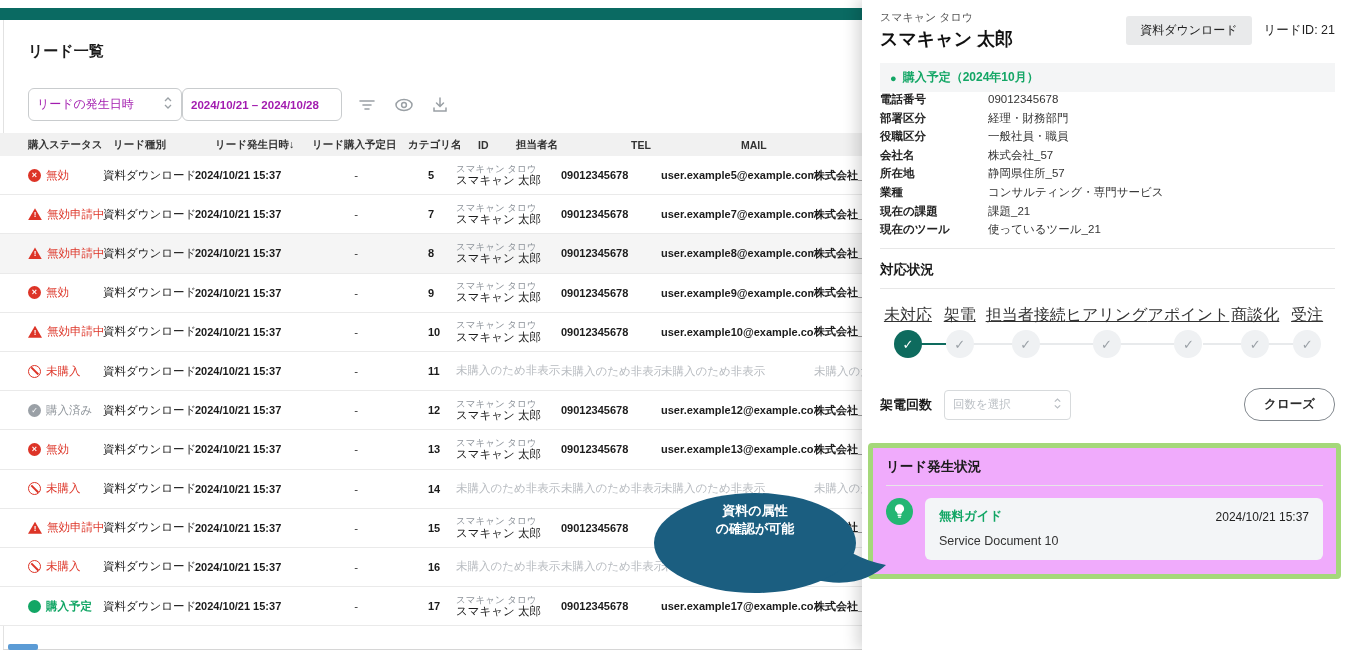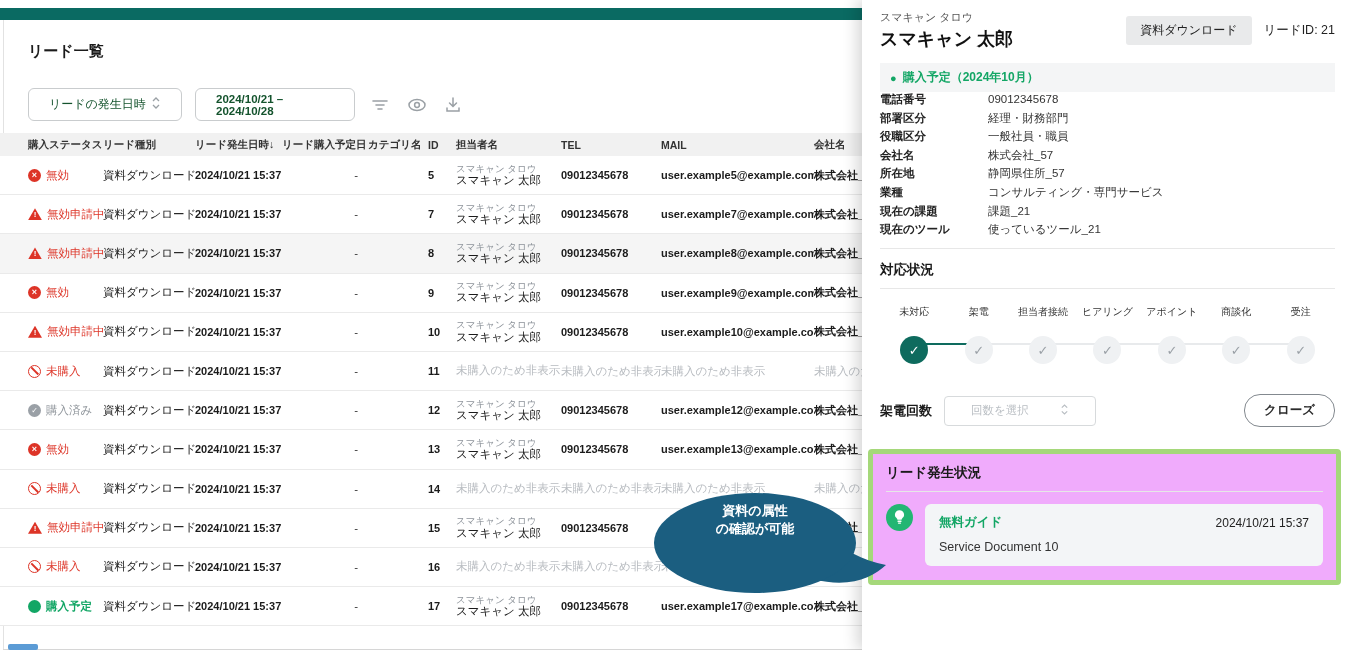--- a/index.html
+++ b/index.html
@@ -12,35 +12,35 @@
   .topbar { position:absolute; top:8px; left:0; width:875px; height:12px; background:#0a6a62; }
   .frame-left { position:absolute; left:3px; top:20px; bottom:0; width:1px; background:#e2e2e2; }
   .frame-bottom { position:absolute; left:3px; bottom:0; width:859px; height:1px; background:#d6d6d6; }
   .hscroll-thumb { position:absolute; left:8px; bottom:0; width:30px; height:6px; background:#5b9bd5; border-radius:2px; }
 
   
   .page-title { position:absolute; top:42px; left:28px; font-size:15px; font-weight:bold; color:#1b1b1b; }
   .controls { position:absolute; top:88px; left:28px; display:flex; align-items:center; }
   .select-box, .date-box {
     height:33px; border:1px solid #c9ccce; border-radius:6px; background:#fff;
-    display:flex; align-items:center; padding:0 20px; font-size:12px; color:#14532d;
+    display:flex; align-items:center; padding:0 8px; font-size:12px; color:#a21caf;
   }
   .select-box { width:154px; justify-content:space-between; }
-  .date-box { width:160px; margin-left:13px; font-weight:600; font-size:11.5px; }
+  .date-box { width:160px; margin-left:0; font-weight:600; font-size:11.5px; }
   .ctl-icons { display:flex; align-items:center; margin-left:16px; gap:18px; }
   .ctl-icons svg { display:block; }
 
   
   .lead-table { position:absolute; top:133px; left:0; width:862px; }
   .thead, .trow {
     display:grid;
     grid-template-columns:75px 92px 87px 86px 60px 28px 105px 100px 153px 1fr;
     padding-left:28px; align-items:center; white-space:nowrap;
   }
-  .thead { background:#f1f1f1; height:23px; font-size:10.5px; font-weight:bold; color:#333; }
+  .thead { background:#f1f1f1; height:23px; font-size:10.5px; font-weight:bold; color:#333;gap:10px; }
   .trow { height:39.2px; border-bottom:1px solid #eaeaea; font-size:11.5px; background:#fff; overflow:hidden; }
   .trow[data-selected="true"] { background:#f5f5f5; }
   .cell-status { display:flex; align-items:center; gap:5px; }
   .status-icon { position:relative; flex:none; width:13px; height:13px; border-radius:50%;
     display:inline-flex; align-items:center; justify-content:center; color:#fff; font-size:9px; font-weight:bold; }
   .trow[data-status="invalid"] .status-icon { background:#dd3427; }
   .trow[data-status="invalid"] .status-icon::before { content:"×"; margin-top:-1px; }
   .trow[data-status="pending"] .status-icon { width:14px; height:12px; border-radius:0; background:#dd3427;
     clip-path:polygon(50% 0,100% 100%,0 100%); align-items:flex-end; font-size:8px; }
   .trow[data-status="pending"] .status-icon::before { content:"!"; line-height:1; margin-bottom:1px; }
@@ -81,32 +81,32 @@
     color:#12a665; display:flex; align-items:center; gap:6px; }
   .status-banner .dot { font-size:11px; }
   .fields { margin-top:1px; }
   .field-row { display:flex; margin-bottom:5.4px; font-size:11.5px; line-height:1.15; }
   .field-label { width:108px; flex:none; font-weight:bold; color:#222; }
   .field-value { color:#333; }
   .section-response { margin-top:12px; border-top:1px solid #e7e7e7; padding-top:12px; }
   .section-title { font-size:13.5px; font-weight:bold; color:#1b1b1b; border-bottom:1px solid #e7e7e7; padding-bottom:9px; }
   .stepper { display:flex; margin:16px 2px 0; }
   .step { flex:1; display:flex; flex-direction:column; align-items:center; position:relative; }
-  .step-label { font-size:10px; color:#333; margin-bottom:17px; white-space:nowrap; }
+  .step-label { font-size:16px; color:#333; margin-bottom:4px; white-space:nowrap;text-decoration:underline; }
   .step-circle { width:28px; height:28px; border-radius:50%; background:#eff1f3; color:#9aa0a6;
     display:flex; align-items:center; justify-content:center; font-size:13px; z-index:1; cursor:pointer; }
   .step-circle::before { content:"✓"; }
   .step[data-active="true"] .step-circle { background:#0e6b5e; color:#fff; }
   .step::before { content:""; position:absolute; top:38px; height:2px; left:-50%; width:100%; background:#e8eaec; }
   .step[data-conn="none"]::before { display:none; }
   .step[data-conn="teal"]::before { background:#0e6b5e; }
   .call-row { display:flex; align-items:center; margin-top:30px; }
   .call-label { font-size:13px; font-weight:bold; color:#1b1b1b; }
-  .count-select { margin-left:12px; width:152px; height:30px; border:1px solid #d7dadc; border-radius:4px;
-    display:flex; align-items:center; justify-content:space-between; padding:0 26px; background:#fff; }
+  .count-select { margin-left:12px; width:127px; height:30px; border:1px solid #d7dadc; border-radius:4px;
+    display:flex; align-items:center; justify-content:space-between; padding:0 8px; background:#fff; }
   .count-select .ph { font-size:11.5px; color:#b9bec3; }
   .close-btn { margin-left:auto; background:#fff; border:1px solid #83898f; border-radius:16px; padding:7px 19px;
     font-size:12.5px; font-weight:bold; color:#2b2b2b; font-family:inherit; cursor:pointer; }
   .lead-origin-box { margin:22px -6px 0 -12px; border:5px solid #a5d87a; border-radius:4px; padding:10px 13px 14px; background:#f0abfc; }
   .origin-row { display:flex; align-items:flex-start; gap:12px; margin-top:12px;justify-content:space-between; }
   .bulb { flex:none; }
   .origin-card { flex:1; background:#f3f5f7; border-radius:6px; padding:10px 14px 12px; }
   .origin-top { display:flex; align-items:center; }
   .origin-guide { font-size:12.5px; font-weight:bold; color:#12a665; cursor:pointer; }
   .origin-date { margin-left:auto; font-size:12px; color:#222; }

